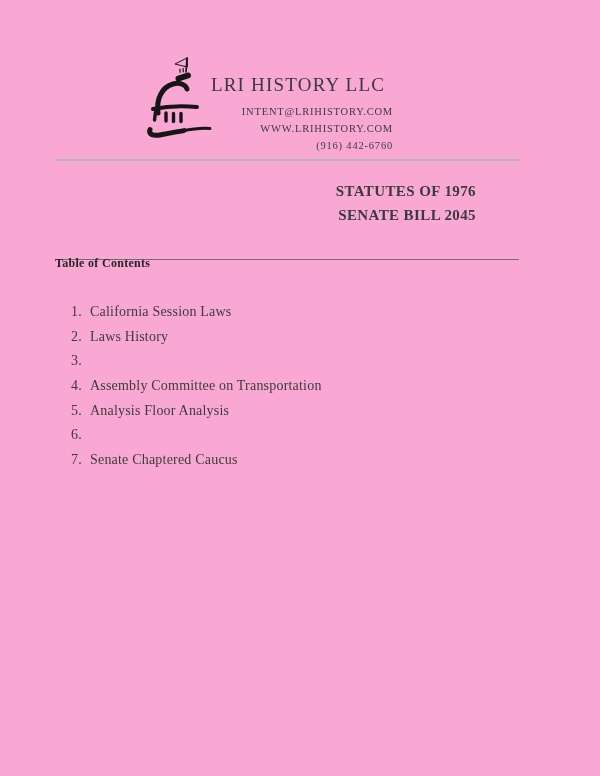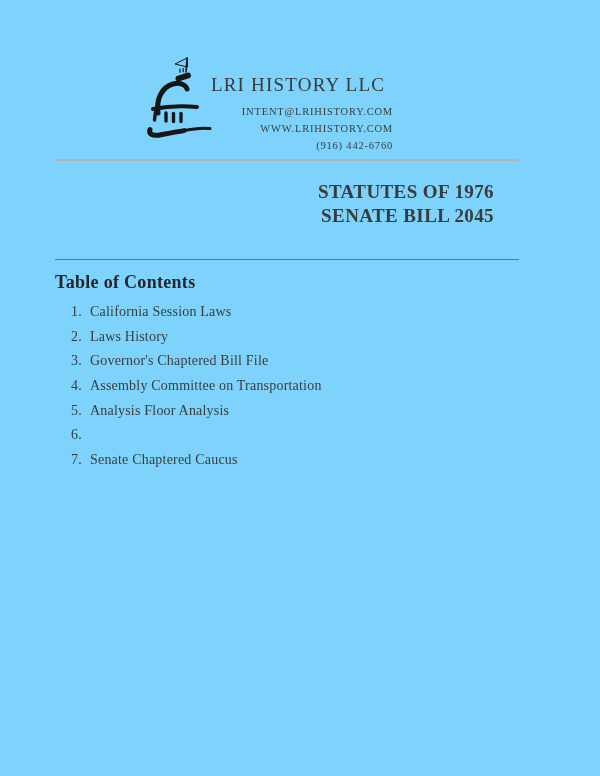--- a/index.html
+++ b/index.html
@@ -5,21 +5,21 @@
   html, body {
     margin: 0;
     padding: 0;
     background: #ffffff;
     font-family: "Liberation Serif", serif;
   }
   .page {
     position: relative;
     width: 600px;
     height: 776px;
-    background: #7dd3fc;
+    background: #f9a8d4;
     overflow: hidden;
   }
 
   
   .logo {
     position: absolute;
     left: 147px;
     top: 56px;
     width: 68px;
     height: 82px;
@@ -67,39 +67,39 @@
     left: 55px;
     top: 259px;
     width: 464px;
     height: 1px;
     background: #6f6f6f;
   }
 
   
   .reference {
     position: absolute;
-    right: 106px;
+    right: 124px;
     top: 180px;
     text-align: right;
     font-weight: 700;
-    font-size: 19px;
+    font-size: 15px;
     line-height: 23.5px;
     letter-spacing: 0.4px;
     color: #3b3b3b;
   }
   .reference div { white-space: pre; }
 
   
   .toc-title {
     position: absolute;
     left: 55px;
-    top: 272px;
+    top: 256px;
     margin: 0;
     font-weight: 700;
-    font-size: 18px;
+    font-size: 12px;
     letter-spacing: 0.3px;
     color: #262626;
   }
   .toc-list {
     position: absolute;
     left: 68px;
     top: 303px;
     margin: 0;
     padding: 0;
     list-style: none;
@@ -171,21 +171,20 @@
     <li>
       <span class="toc-num">1.</span>
       <span>California Session Laws</span>
     </li>
     <li>
       <span class="toc-num">2.</span>
       <span>Laws History</span>
     </li>
     <li>
       <span class="toc-num">3.</span>
-      <span>Governor's Chaptered Bill File</span>
     </li>
     <li>
       <span class="toc-num">4.</span>
       <span>Assembly Committee on Transportation</span>
     </li>
     <li>
       <span class="toc-num">5.</span>
       <span>Analysis Floor Analysis</span>
     </li>
     <li>

